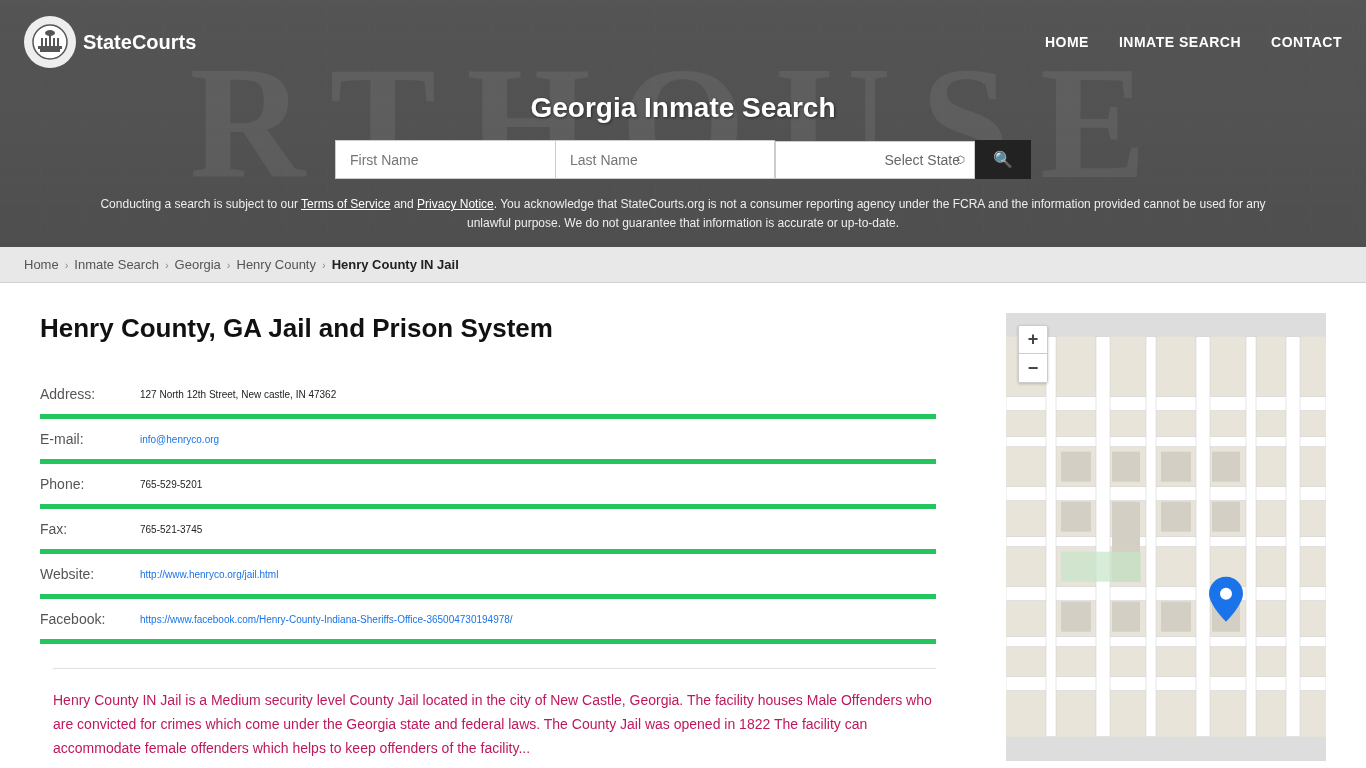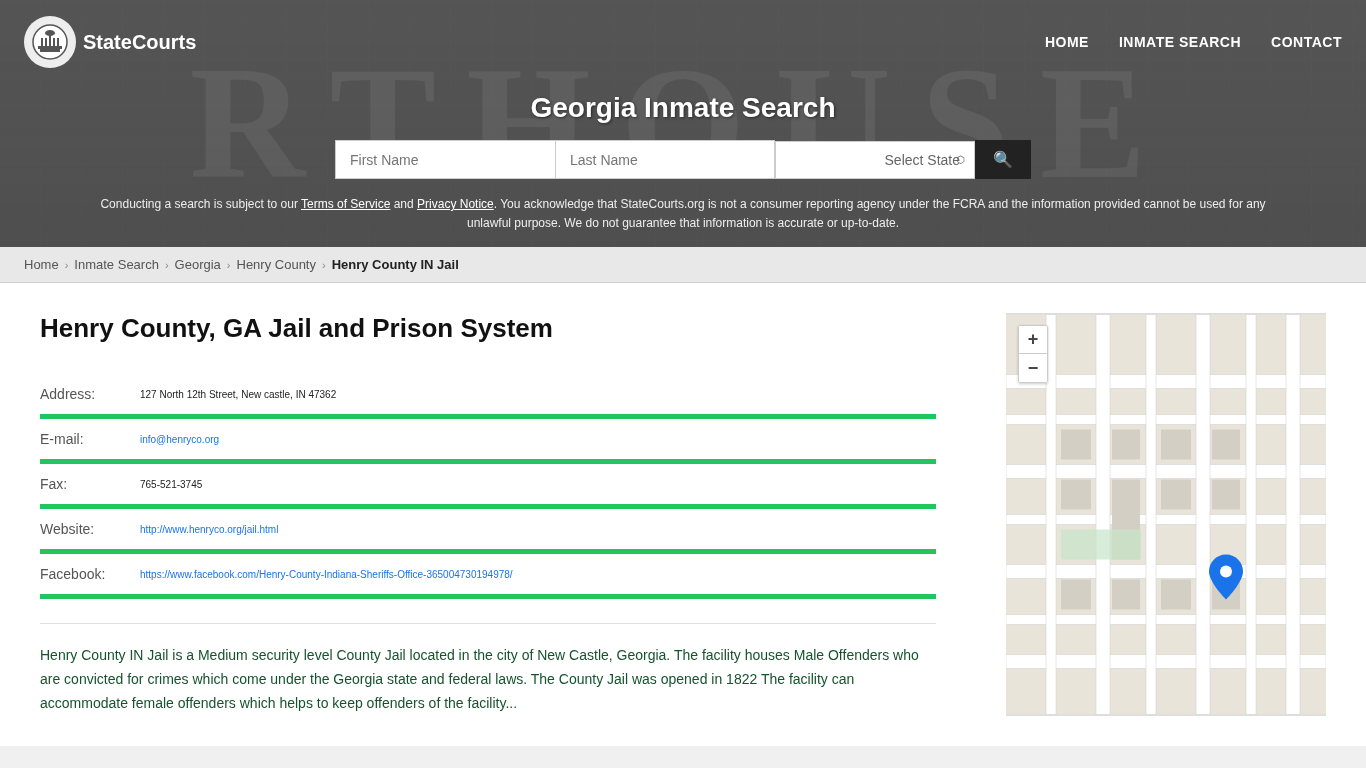--- a/index.html
+++ b/index.html
@@ -209,24 +209,25 @@
       color: #222;
       padding: 12px 0;
       font-size: 10px;
     }
     .info-value a {
       color: #1a73e8;
       text-decoration: none;
     }
     .description {
       font-size: 14px;
-      color: #14532d;
+      color: #be185d;
       line-height: 1.7;
       border-top: 1px solid #e0e0e0;
       padding-top: 20px;
+      margin-left: 13px;
     }
 
     
     .map-area {
       width: 320px;
       flex-shrink: 0;
       background: #e8e8e8;
       position: relative;
       min-height: 380px;
     }
@@ -361,20 +362,24 @@
             <td class="info-label">Address:</td>
             <td class="info-value">127 North 12th Street, New castle, IN 47362</td>
           </tr>
           <tr class="info-row">
             <td class="info-label">E-mail:</td>
             <td class="info-value">
               <a href="#">info@henryco.org</a>
             </td>
           </tr>
           <tr class="info-row">
+            <td class="info-label">Phone:</td>
+            <td class="info-value">765-529-5201</td>
+          </tr>
+          <tr class="info-row">
             <td class="info-label">Fax:</td>
             <td class="info-value">765-521-3745</td>
           </tr>
           <tr class="info-row">
             <td class="info-label">Website:</td>
             <td class="info-value">
               <a href="#">http://www.henryco.org/jail.html</a>
             </td>
           </tr>
           <tr class="info-row">

